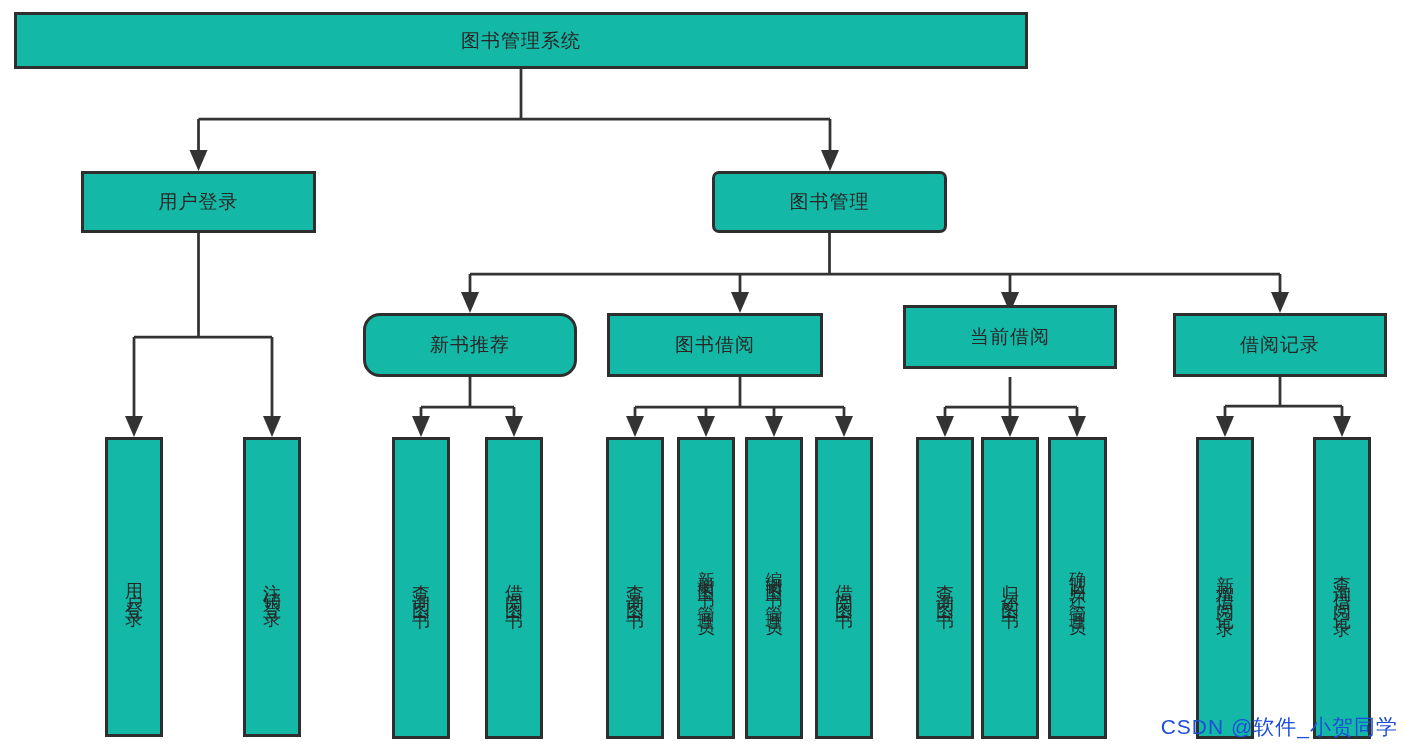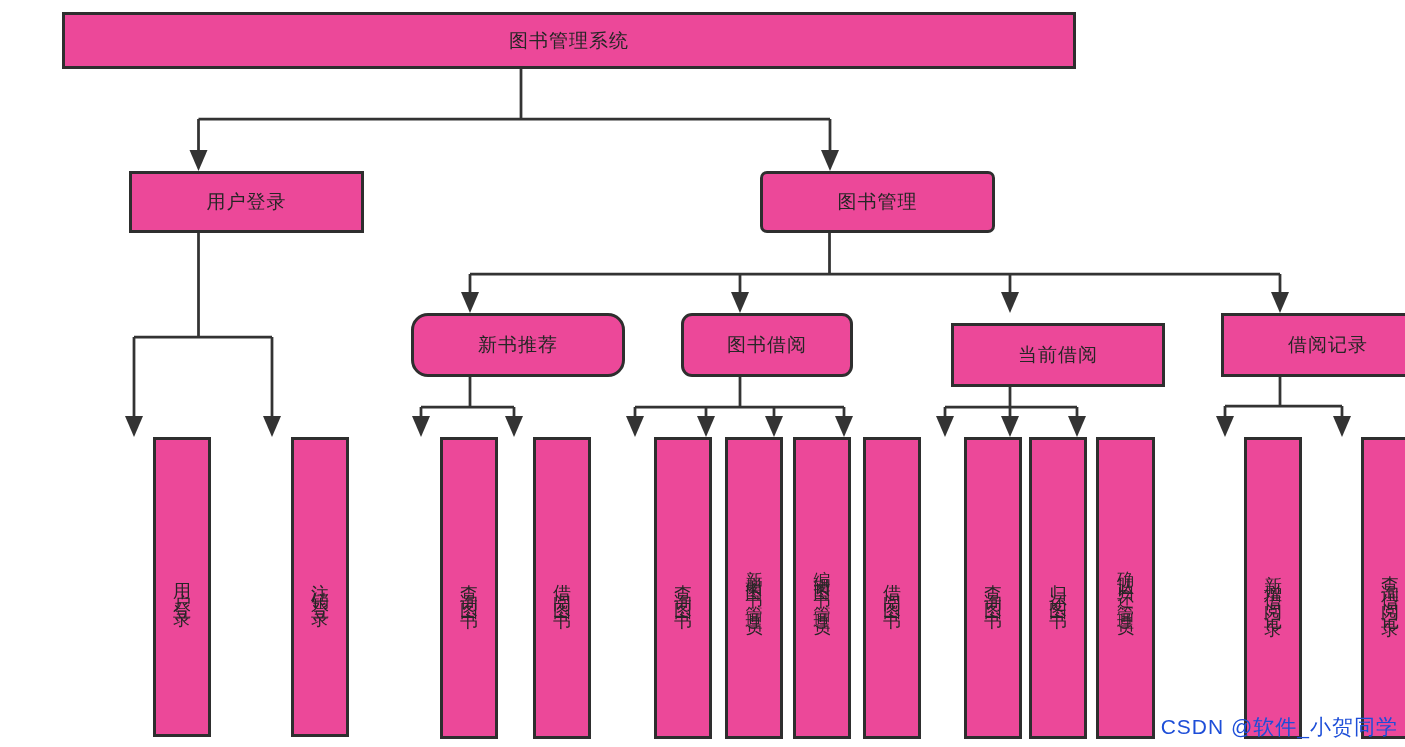--- a/index.html
+++ b/index.html
@@ -19,27 +19,26 @@
     position: absolute;
     left: 0; top: 0;
     width: 1405px;
     height: 747px;
     z-index: 1;
   }
   .node {
     position: absolute;
     box-sizing: border-box;
     border: 3px solid #2e2e2e;
-    background: #ec4899;
+    background: #14b8a6;
     display: flex;
     align-items: center;
     justify-content: center;
     z-index: 2;
     color: #262626;
-    margin-left: 48px;
   }
   .node.h .label {
     font-size: 19px;
     letter-spacing: 1px;
     white-space: nowrap;
   }
   .node.v .label {
     writing-mode: vertical-rl;
     text-orientation: mixed;
     font-size: 18px;
@@ -116,24 +115,24 @@
   <div class="node h" style="left:81px; top:171px; width:235px; height:62px;">
     <span class="label">用户登录</span>
   </div>
   <div class="node h" style="left:712px; top:171px; width:235px; height:62px;border-radius:7px;">
     <span class="label">图书管理</span>
   </div>
 
   <div class="node h" style="left:363px; top:313px; width:214px; height:64px;border-radius:17px;">
     <span class="label">新书推荐</span>
   </div>
-  <div class="node h" style="left:633px; top:313px; width:172px; height:64px;border-radius:11px;">
+  <div class="node h" style="left:607px; top:313px; width:216px; height:64px;">
     <span class="label">图书借阅</span>
   </div>
-  <div class="node h" style="left:903px; top:323px; width:214px; height:64px;">
+  <div class="node h" style="left:903px; top:305px; width:214px; height:64px;">
     <span class="label">当前借阅</span>
   </div>
   <div class="node h" style="left:1173px; top:313px; width:214px; height:64px;">
     <span class="label">借阅记录</span>
   </div>
 
   <div class="node v" style="left:105px; top:437px; width:58px; height:300px;">
     <span class="label">用户登录</span>
   </div>
   <div class="node v" style="left:243px; top:437px; width:58px; height:300px;">

